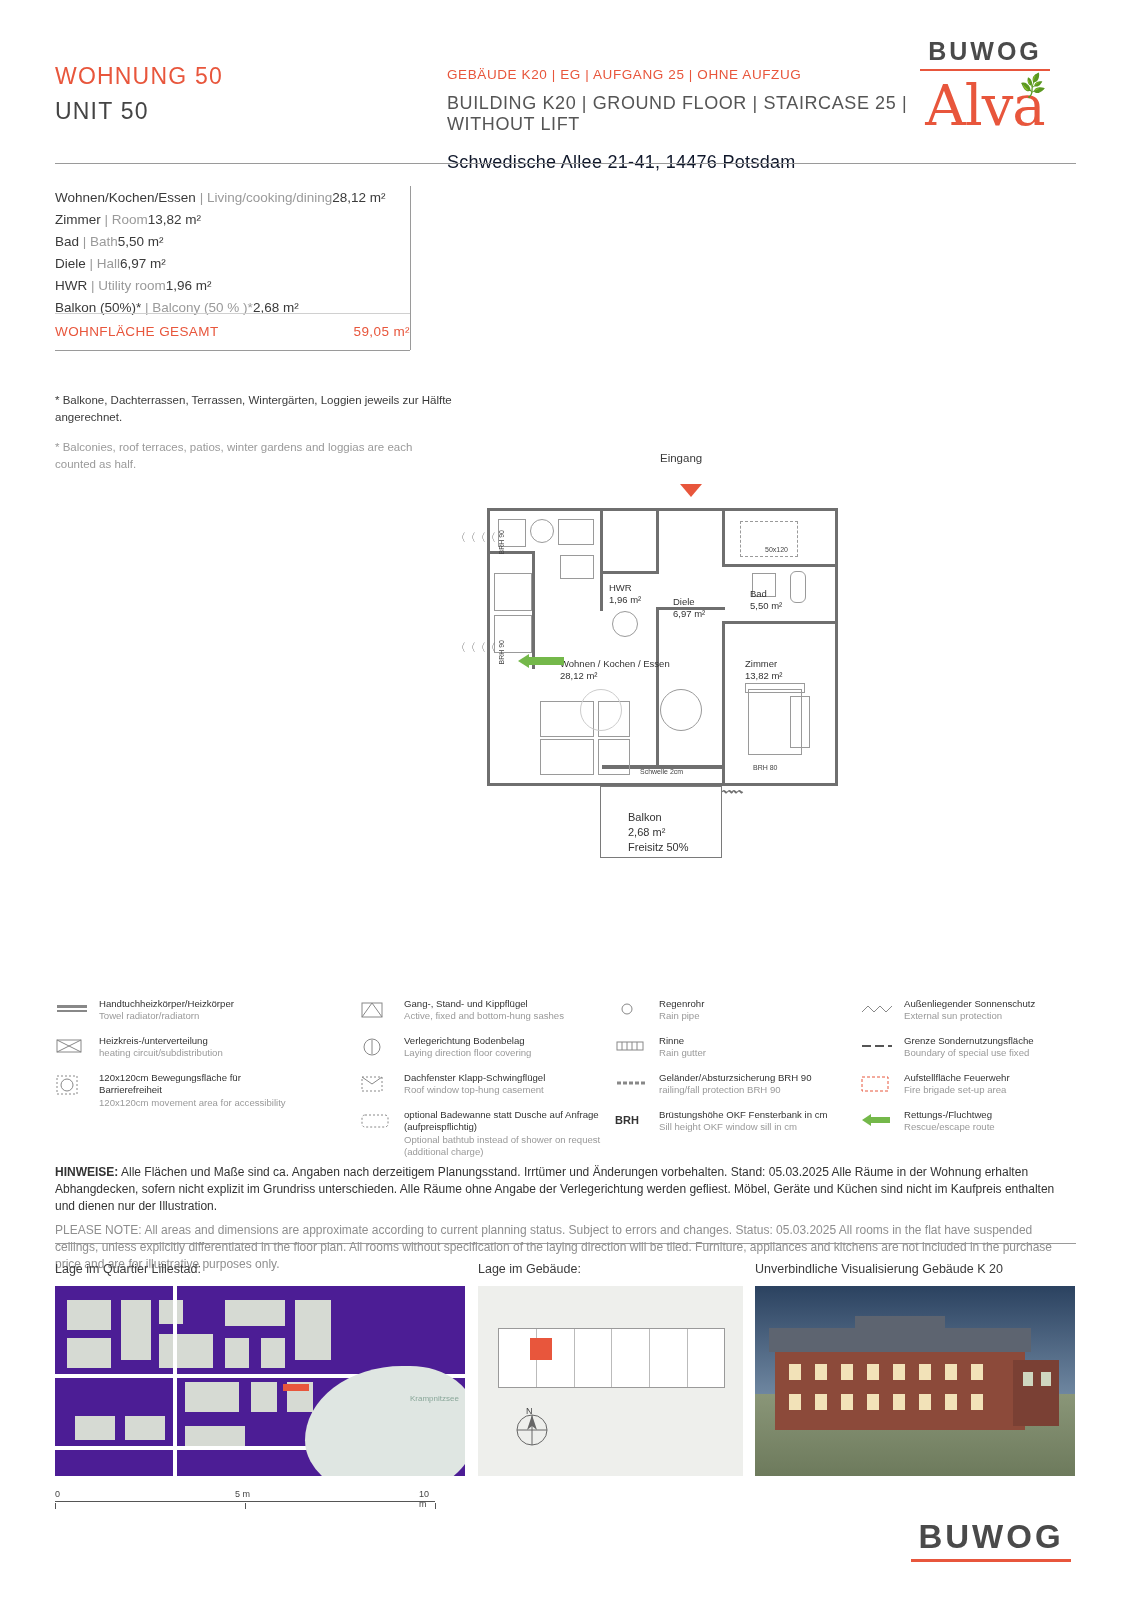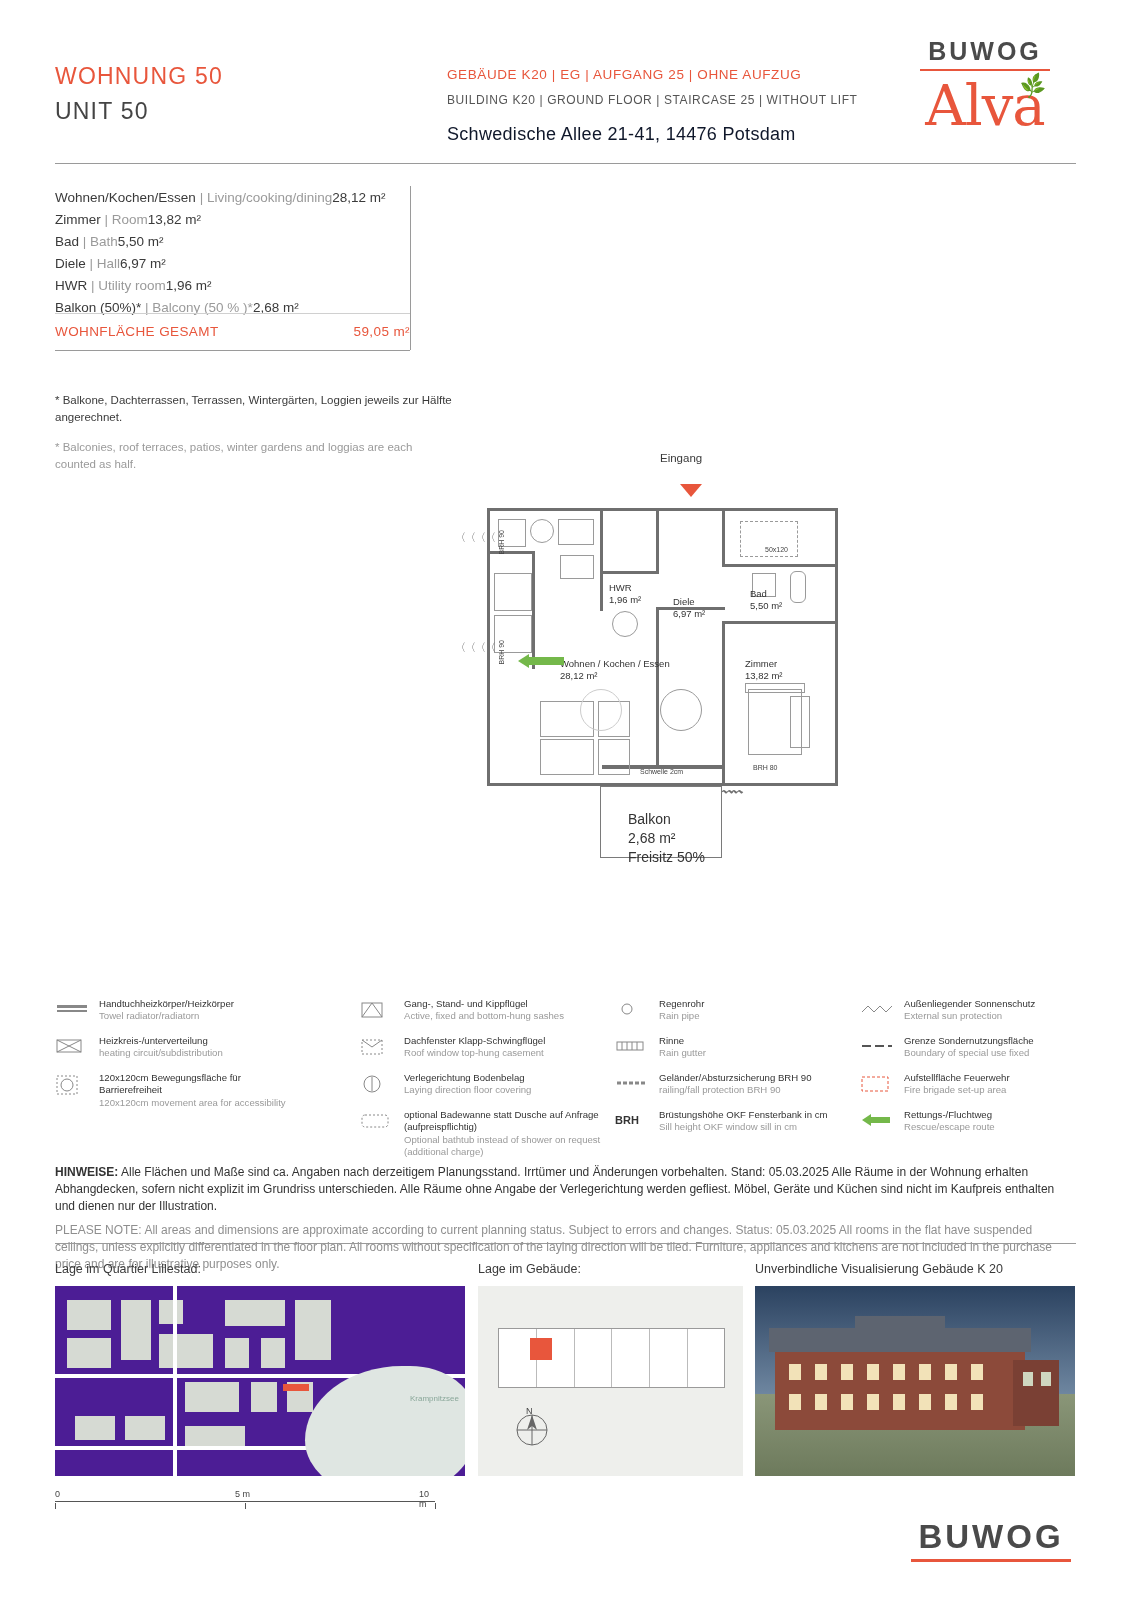--- a/index.html
+++ b/index.html
@@ -16,21 +16,21 @@
   
   .header { position:absolute; left:55px; top:55px; width:1020px; height:110px; }
   .h-unit-de { font-size:23px; letter-spacing:1.2px; color:#e8563c; font-weight:400; }
   .h-unit-en { font-size:23px; letter-spacing:1.2px; color:#444; font-weight:400; margin-top:8px;}
   .h-col1 { position:absolute; left:0; top:8px; width:200px; }
   .h-col2 { position:absolute; left:252px; top:8px; width:180px; }
   .h-col2 .r1 { font-size:23px; letter-spacing:1.2px; color:#e8563c; }
   .h-col2 .r2 { font-size:23px; letter-spacing:1.2px; color:#444; margin-top:8px;}
   .h-col3 { position:absolute; left:392px; top:12px; width:470px; }
   .h-col3 .l1 { font-size:13.5px; letter-spacing:0.6px; color:#e8563c; }
-  .h-col3 .l2 { font-size:12px; letter-spacing:0.6px; color:#555; margin-top:11px;}
+  .h-col3 .l2 { font-size:18px; letter-spacing:0.6px; color:#555; margin-top:11px;}
   .h-col3 .l3 { font-size:18px; letter-spacing:0.3px; color:#0f172a; margin-top:17px;}
 
   .logo { position:absolute; right:0px; top:-18px; width:180px; text-align:center; }
   .logo .buwog { font-size:25px; letter-spacing:3px; color:#4a4a4a; font-weight:700; }
   .logo .buwog-rule { width:130px; height:2px; background:#e8563c; margin:3px auto 0 auto;}
   .logo .alva { font-size:56px; color:#e8563c; letter-spacing:-1px; margin-top:2px; font-family:"DejaVu Serif", serif; font-weight:400;}
   .logo .leaf { position:absolute; right:30px; top:38px; font-size:19px; color:#8cbf3f; transform:rotate(-20deg); }
 
   .hrule { position:absolute; left:55px; top:163px; width:1021px; height:1px; background:#9a9a9a; }
 
@@ -52,21 +52,21 @@
   .entrance-label { position:absolute; left:660px; top:452px; font-size:11.5px; color:#3a3a3a; }
   .entrance-tri { position:absolute; left:680px; top:484px; width:0; height:0;
       border-left:11px solid transparent; border-right:11px solid transparent; border-top:13px solid #e8563c;}
 
   .walls { position:absolute; left:487px; top:508px; width:345px; height:272px; border:3px solid #6f6f6f; background:#fff; }
   .iwall { position:absolute; background:#6f6f6f; }
   .room-lbl { position:absolute; font-size:9.5px; color:#333; line-height:1.3; }
   .room-lbl .nm { }
   .furn { position:absolute; border:1px solid #9a9a9a; }
   .balcony { position:absolute; left:600px; top:786px; width:120px; height:70px; border:1.5px solid #7a7a7a; background:#fff;}
-  .balcony-lbl { position:absolute; left:628px; top:810px; font-size:14px; color:#333; line-height:1.35;}
+  .balcony-lbl { position:absolute; left:628px; top:810px; font-size:11px; color:#333; line-height:1.35;}
   .zig { position:absolute; font-size:11px; color:#6f6f6f; letter-spacing:-1px; }
   .brh-v { position:absolute; font-size:7px; color:#444; writing-mode:vertical-rl; transform:rotate(180deg); }
   .tinytxt { position:absolute; font-size:7px; color:#444; }
   .greenarrow { position:absolute; left:518px; top:654px; width:46px; height:13px; }
   .greenarrow .bar { position:absolute; left:10px; top:3px; width:36px; height:8px; background:#74b84a; }
   .greenarrow .tip { position:absolute; left:0; top:0; width:0; height:0; border-top:7px solid transparent;
        border-bottom:7px solid transparent; border-right:11px solid #74b84a; }
 
   
   .legend { position:absolute; left:55px; top:998px; width:1020px; }
@@ -320,40 +320,40 @@
             </svg>
         </div>
         <div class="txt">
             <div class="de">Gang-, Stand- und Kippflügel</div>
           <div class="en">Active, fixed and bottom-hung sashes</div>
           </div>
       </div>
       <div class="lrow">
         <div class="sym">
           <svg width="36" height="18">
+              <circle cx="12" cy="9" r="8" fill="none" stroke="#888"></circle>
+              <line x1="12" y1="2" x2="12" y2="16" stroke="#888"></line>
+            </svg>
+        </div>
+        <div class="txt">
+            <div class="de">Verlegerichtung Bodenbelag</div>
+          <div class="en">Laying direction floor covering</div>
+          </div>
+      </div>
+      <div class="lrow">
+        <div class="sym">
+          <svg width="36" height="18">
               <rect x="2" y="2" width="20" height="14" fill="none" stroke="#888" stroke-dasharray="2,2"></rect>
               <line x1="2" y1="2" x2="12" y2="9" stroke="#888"></line>
               <line x1="22" y1="2" x2="12" y2="9" stroke="#888"></line>
             </svg>
         </div>
         <div class="txt">
             <div class="de">Dachfenster Klapp-Schwingflügel</div>
           <div class="en">Roof window top-hung casement</div>
-          </div>
-      </div>
-      <div class="lrow">
-        <div class="sym">
-          <svg width="36" height="18">
-              <circle cx="12" cy="9" r="8" fill="none" stroke="#888"></circle>
-              <line x1="12" y1="2" x2="12" y2="16" stroke="#888"></line>
-            </svg>
-        </div>
-        <div class="txt">
-            <div class="de">Verlegerichtung Bodenbelag</div>
-          <div class="en">Laying direction floor covering</div>
           </div>
       </div>
       <div class="lrow">
         <div class="sym">
           <svg width="36" height="18">
               <rect x="2" y="3" width="26" height="12" rx="3" fill="none" stroke="#888" stroke-dasharray="2,2"></rect>
             </svg>
         </div>
         <div class="txt">
             <div class="de">optional Badewanne statt Dusche auf Anfrage (aufpreispflichtig)</div>

